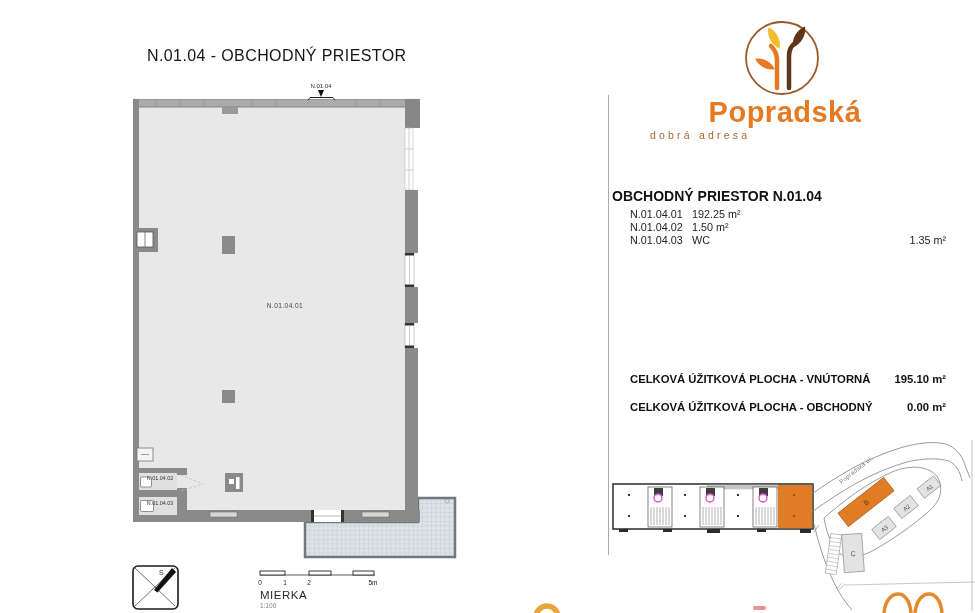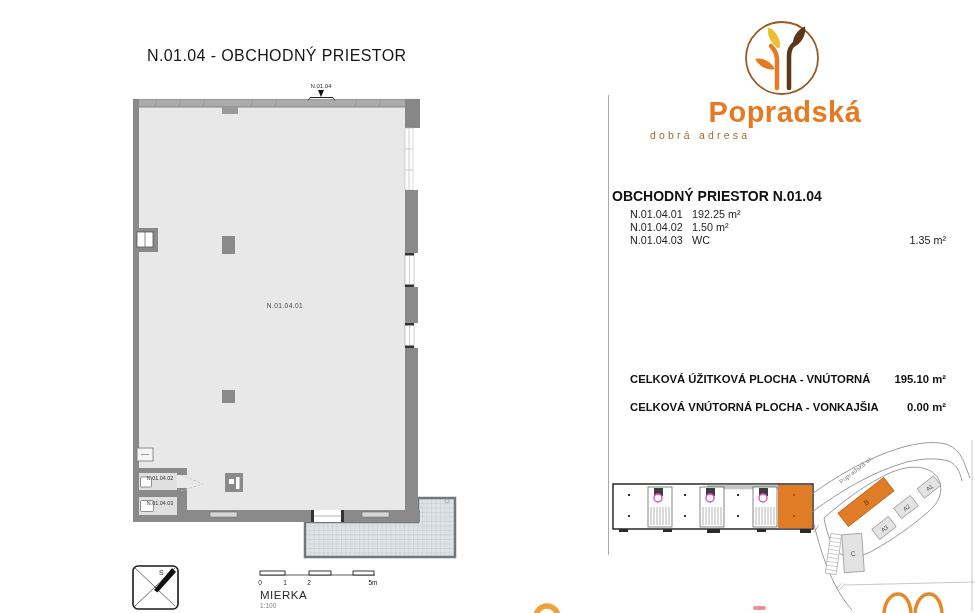--- a/index.html
+++ b/index.html
@@ -215,21 +215,21 @@
     <span class="area">1.35 m²</span>
   </div>
 </div>
 
 <div class="abs totals">
   <div class="total-row">
     <span class="lbl">CELKOVÁ ÚŽITKOVÁ PLOCHA - VNÚTORNÁ</span>
     <span class="val">195.10 m²</span>
   </div>
   <div class="total-row">
-    <span class="lbl">CELKOVÁ VNÚTORNÁ PLOCHA - VONKAJŠIA</span>
+    <span class="lbl">CELKOVÁ ÚŽITKOVÁ PLOCHA - OBCHODNÝ</span>
     <span class="val">0.00 m²</span>
   </div>
 </div>
 
 <svg class="abs" style="left:607px;top:479px;" width="212" height="58" viewBox="0 0 212 58">
   <rect x="6" y="5" width="200" height="45" fill="#ffffff" stroke="#1b1b1b" stroke-width="1.4"></rect>
   <rect x="100" y="5.8" width="71" height="4.5" fill="#c6c6c6"></rect>
   <rect x="171" y="6" width="34.2" height="43.2" fill="#E07B26"></rect>
 
   <g stroke="#333" stroke-width="0.6" fill="#ffffff">

